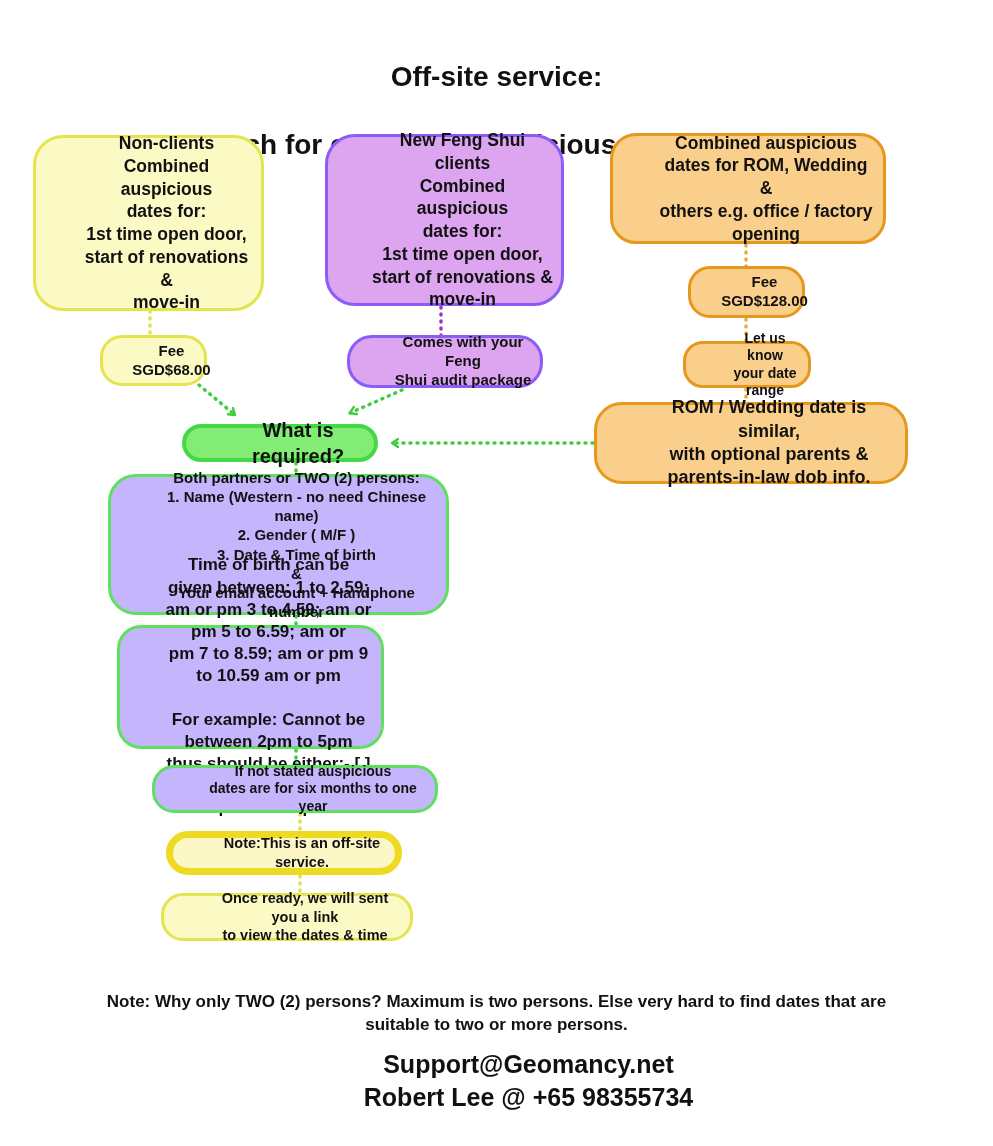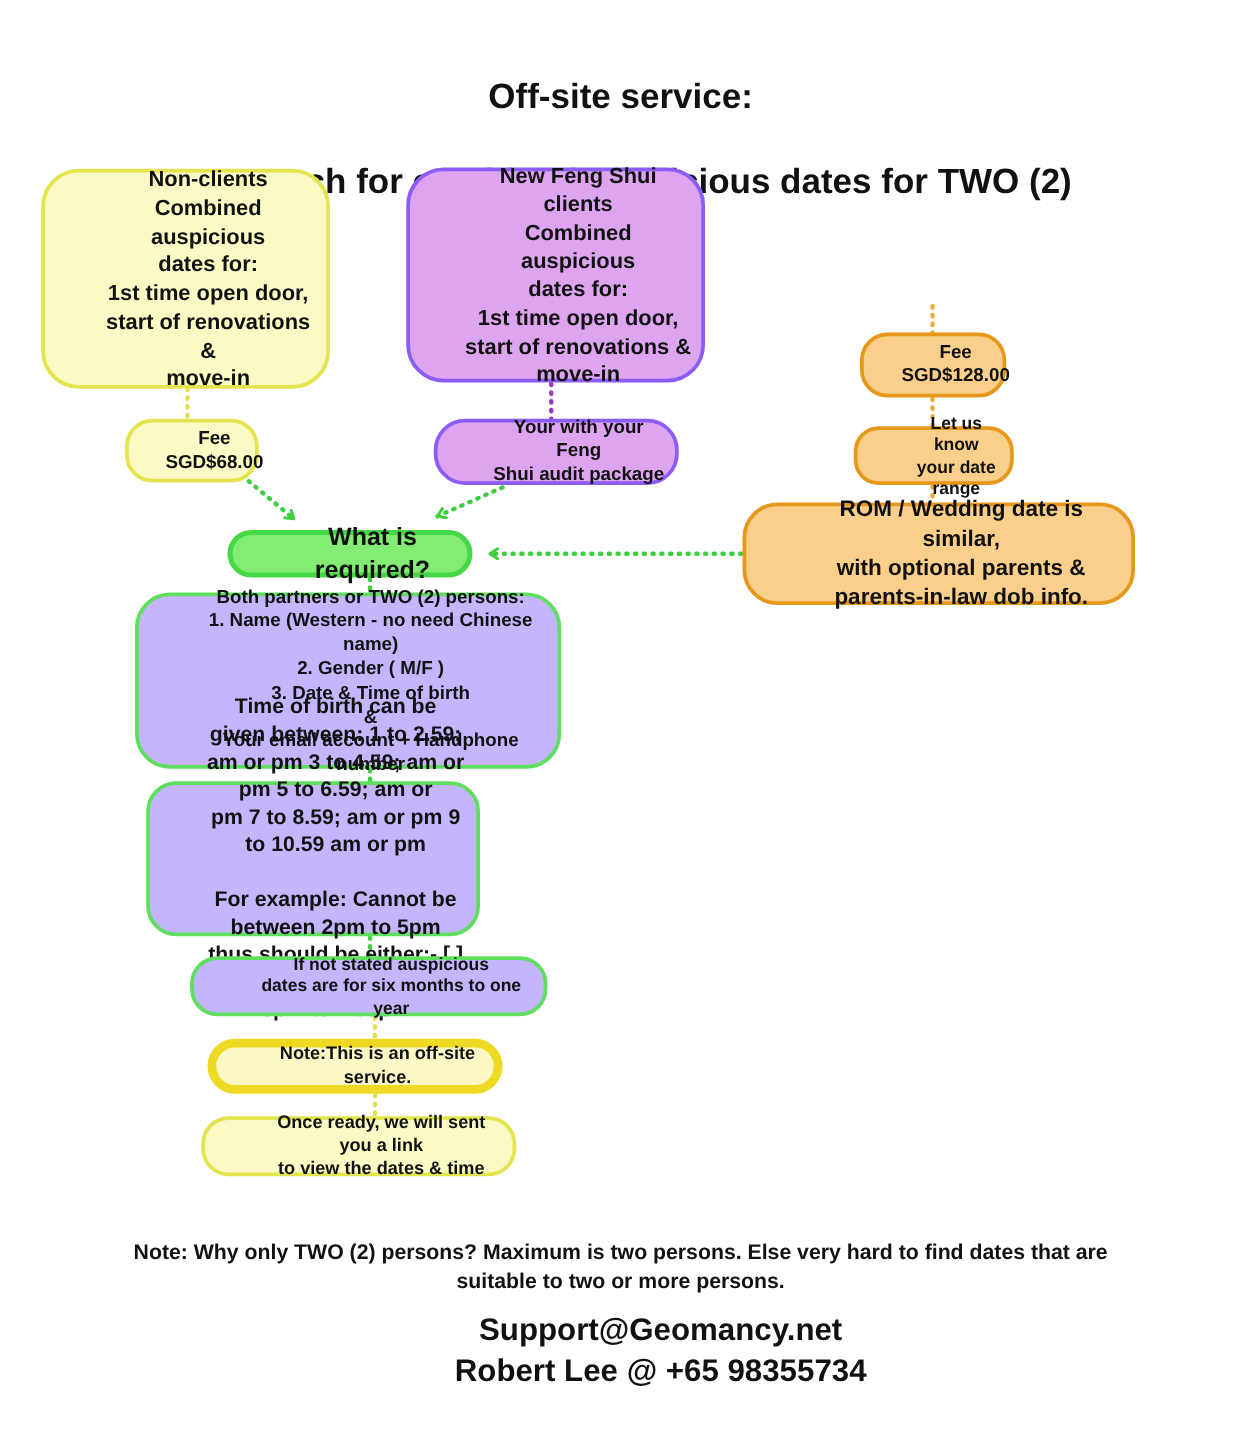--- a/index.html
+++ b/index.html
@@ -87,25 +87,29 @@
 move-in</div>
 
   <div class="box purple" style="left:325px;top:134px;width:239px;height:172px;border-radius:30px;font-size:17.5px;">New Feng Shui clients
 Combined
 auspicious
 dates for:
 1st time open door,
 start of renovations &amp;
 move-in</div>
 
+  <div class="box orange" style="left:610px;top:133px;width:276px;height:111px;border-radius:26px;font-size:17.5px;">Combined auspicious
+dates for ROM, Wedding &amp;
+others e.g. office / factory
+opening</div>
 
   <div class="box yellow" style="left:100px;top:335px;width:107px;height:51px;border-radius:22px;font-size:15px;line-height:1.25;">Fee
 SGD$68.00</div>
 
-  <div class="box purple" style="left:347px;top:335px;width:196px;height:53px;border-radius:25px;font-size:15px;line-height:1.25;">Your with your Feng
+  <div class="box purple" style="left:347px;top:335px;width:196px;height:53px;border-radius:25px;font-size:15px;line-height:1.25;">Comes with your Feng
 Shui audit package</div>
 
   <div class="box orange" style="left:688px;top:266px;width:117px;height:52px;border-radius:22px;font-size:15px;line-height:1.25;">Fee
 SGD$128.00</div>
 
   <div class="box orange" style="left:683px;top:341px;width:128px;height:47px;border-radius:20px;font-size:14px;line-height:1.25;">Let us know
 your date range</div>
 
   <div class="box orange" style="left:594px;top:402px;width:314px;height:82px;border-radius:28px;font-size:18px;line-height:1.3;">ROM / Wedding date is similar,
 with optional parents &amp;

